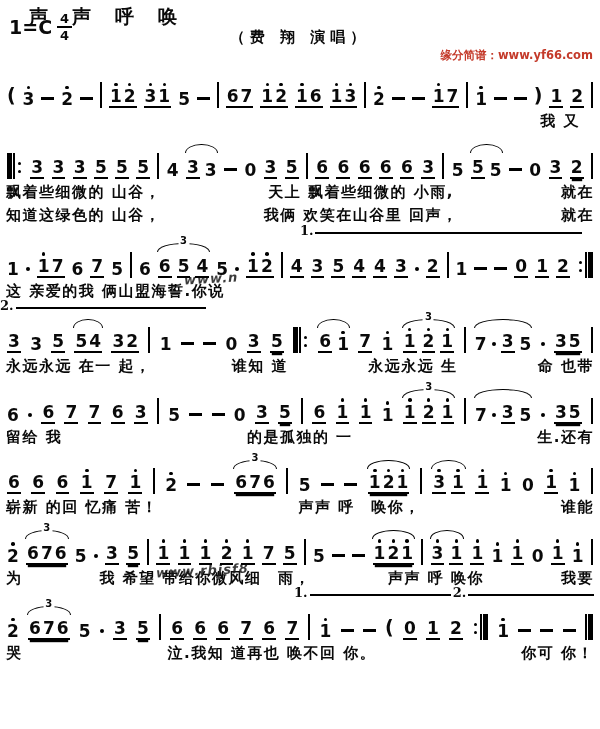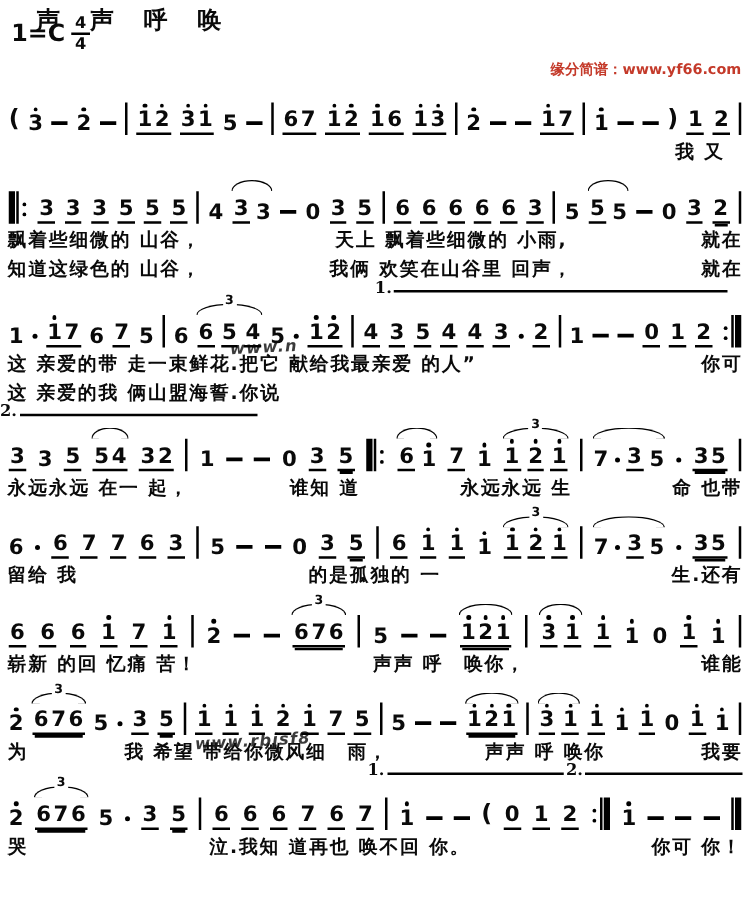--- a/index.html
+++ b/index.html
@@ -61,20 +61,21 @@
 <div class="page">
   <div class="hdr">
     <div class="key">
       <span>1=C</span>
       <span class="frac">
         <span class="ft">4</span>
         <span class="fb">4</span>
       </span>
     </div>
     <div class="title">声声呼唤</div>
+    <div class="subtitle">（费 翔 演唱）</div>
     <div class="site" id="site" style="color: rgb(196, 58, 42);">缘分简谱：www.yf66.com</div>
   </div>
   <div id="score">
       <div class="line line-1">
         <div class="notes">
           <span class="par">(</span>
           <span class="grp">
             <span class="d">
               <span class="od"></span>
               <span class="num">3</span>
@@ -600,21 +601,20 @@
           </span>
           <span class="grp tight">
             <span class="rdots">
               <i></i>
               <i></i>
             </span>
             <span class="bl"></span>
             <span class="blk"></span>
           </span>
         </div>
-        <div class="lyr"><span>这 亲爱的带 走一束鲜花.把它 献给我最亲爱 的人”</span><span>你可</span></div>
         <div class="lyr"><span>这 亲爱的我 俩山盟海誓.你说</span></div>
       </div>
       <div class="line line-4">
         <div class="volta" style="left: 0%; width: 34%;">
           <span>2.</span>
         </div>
         <div class="notes">
           <span class="grp">
             <span class="beam">
               <span class="d no">

